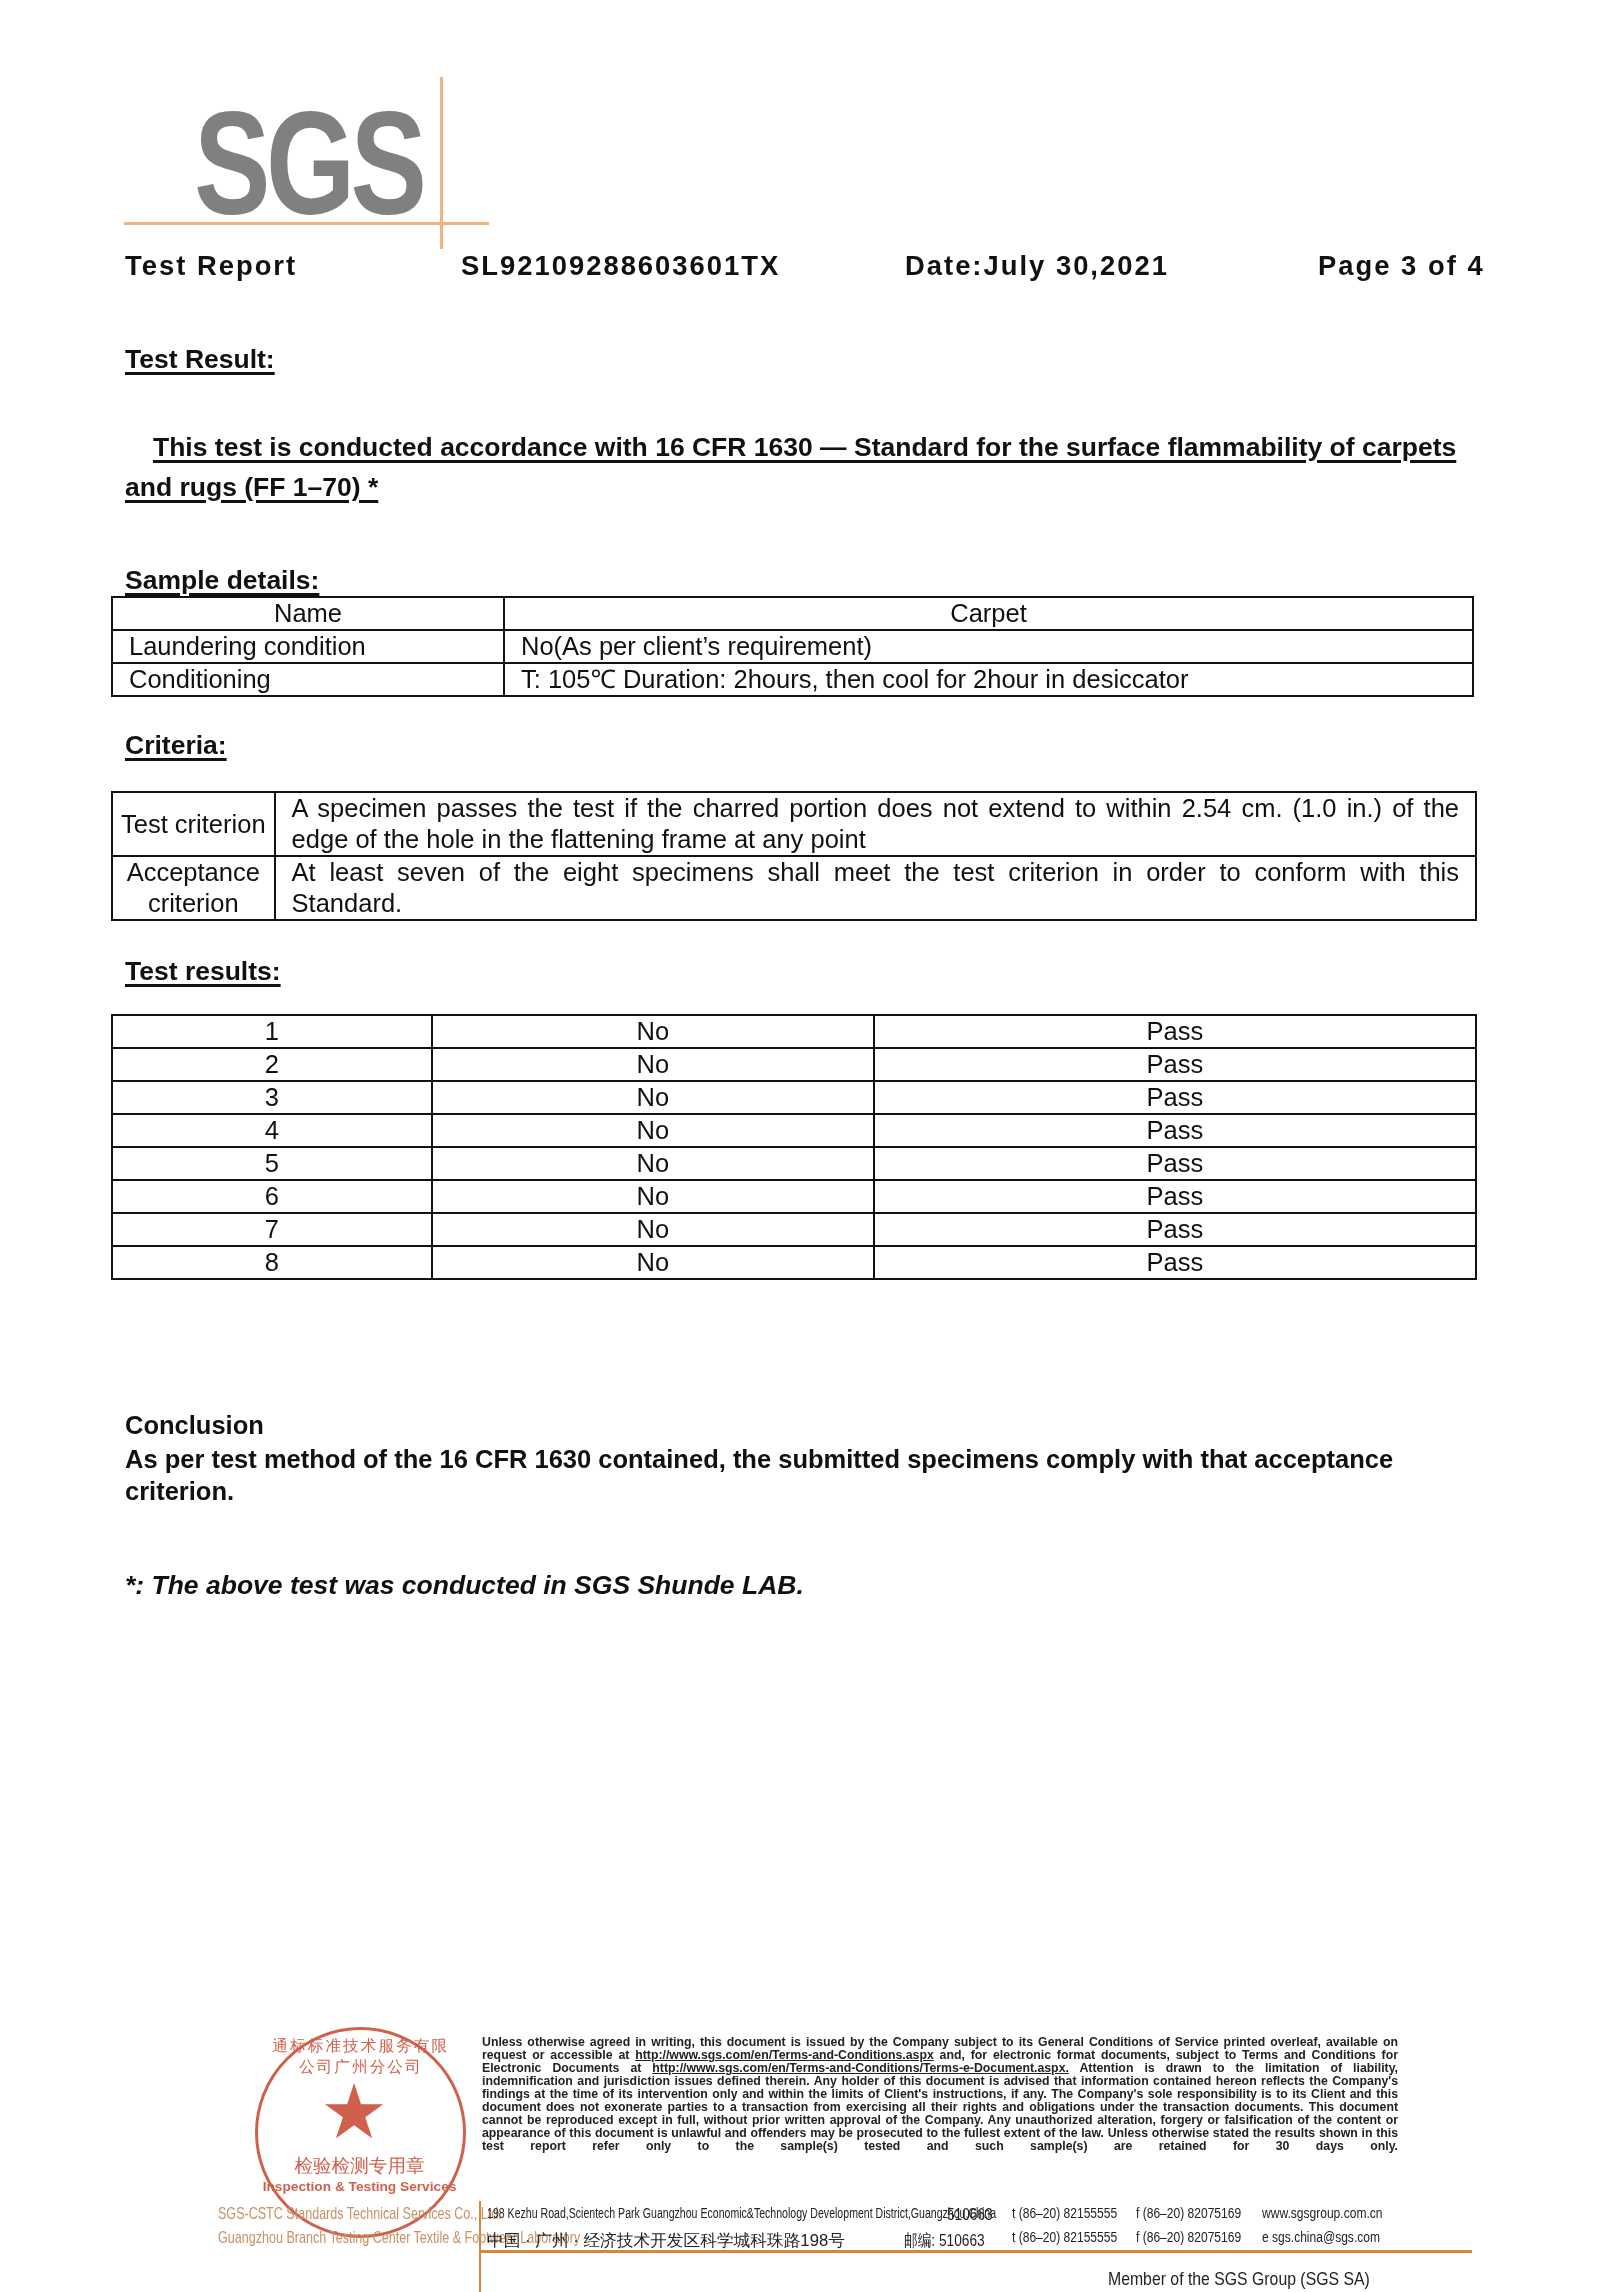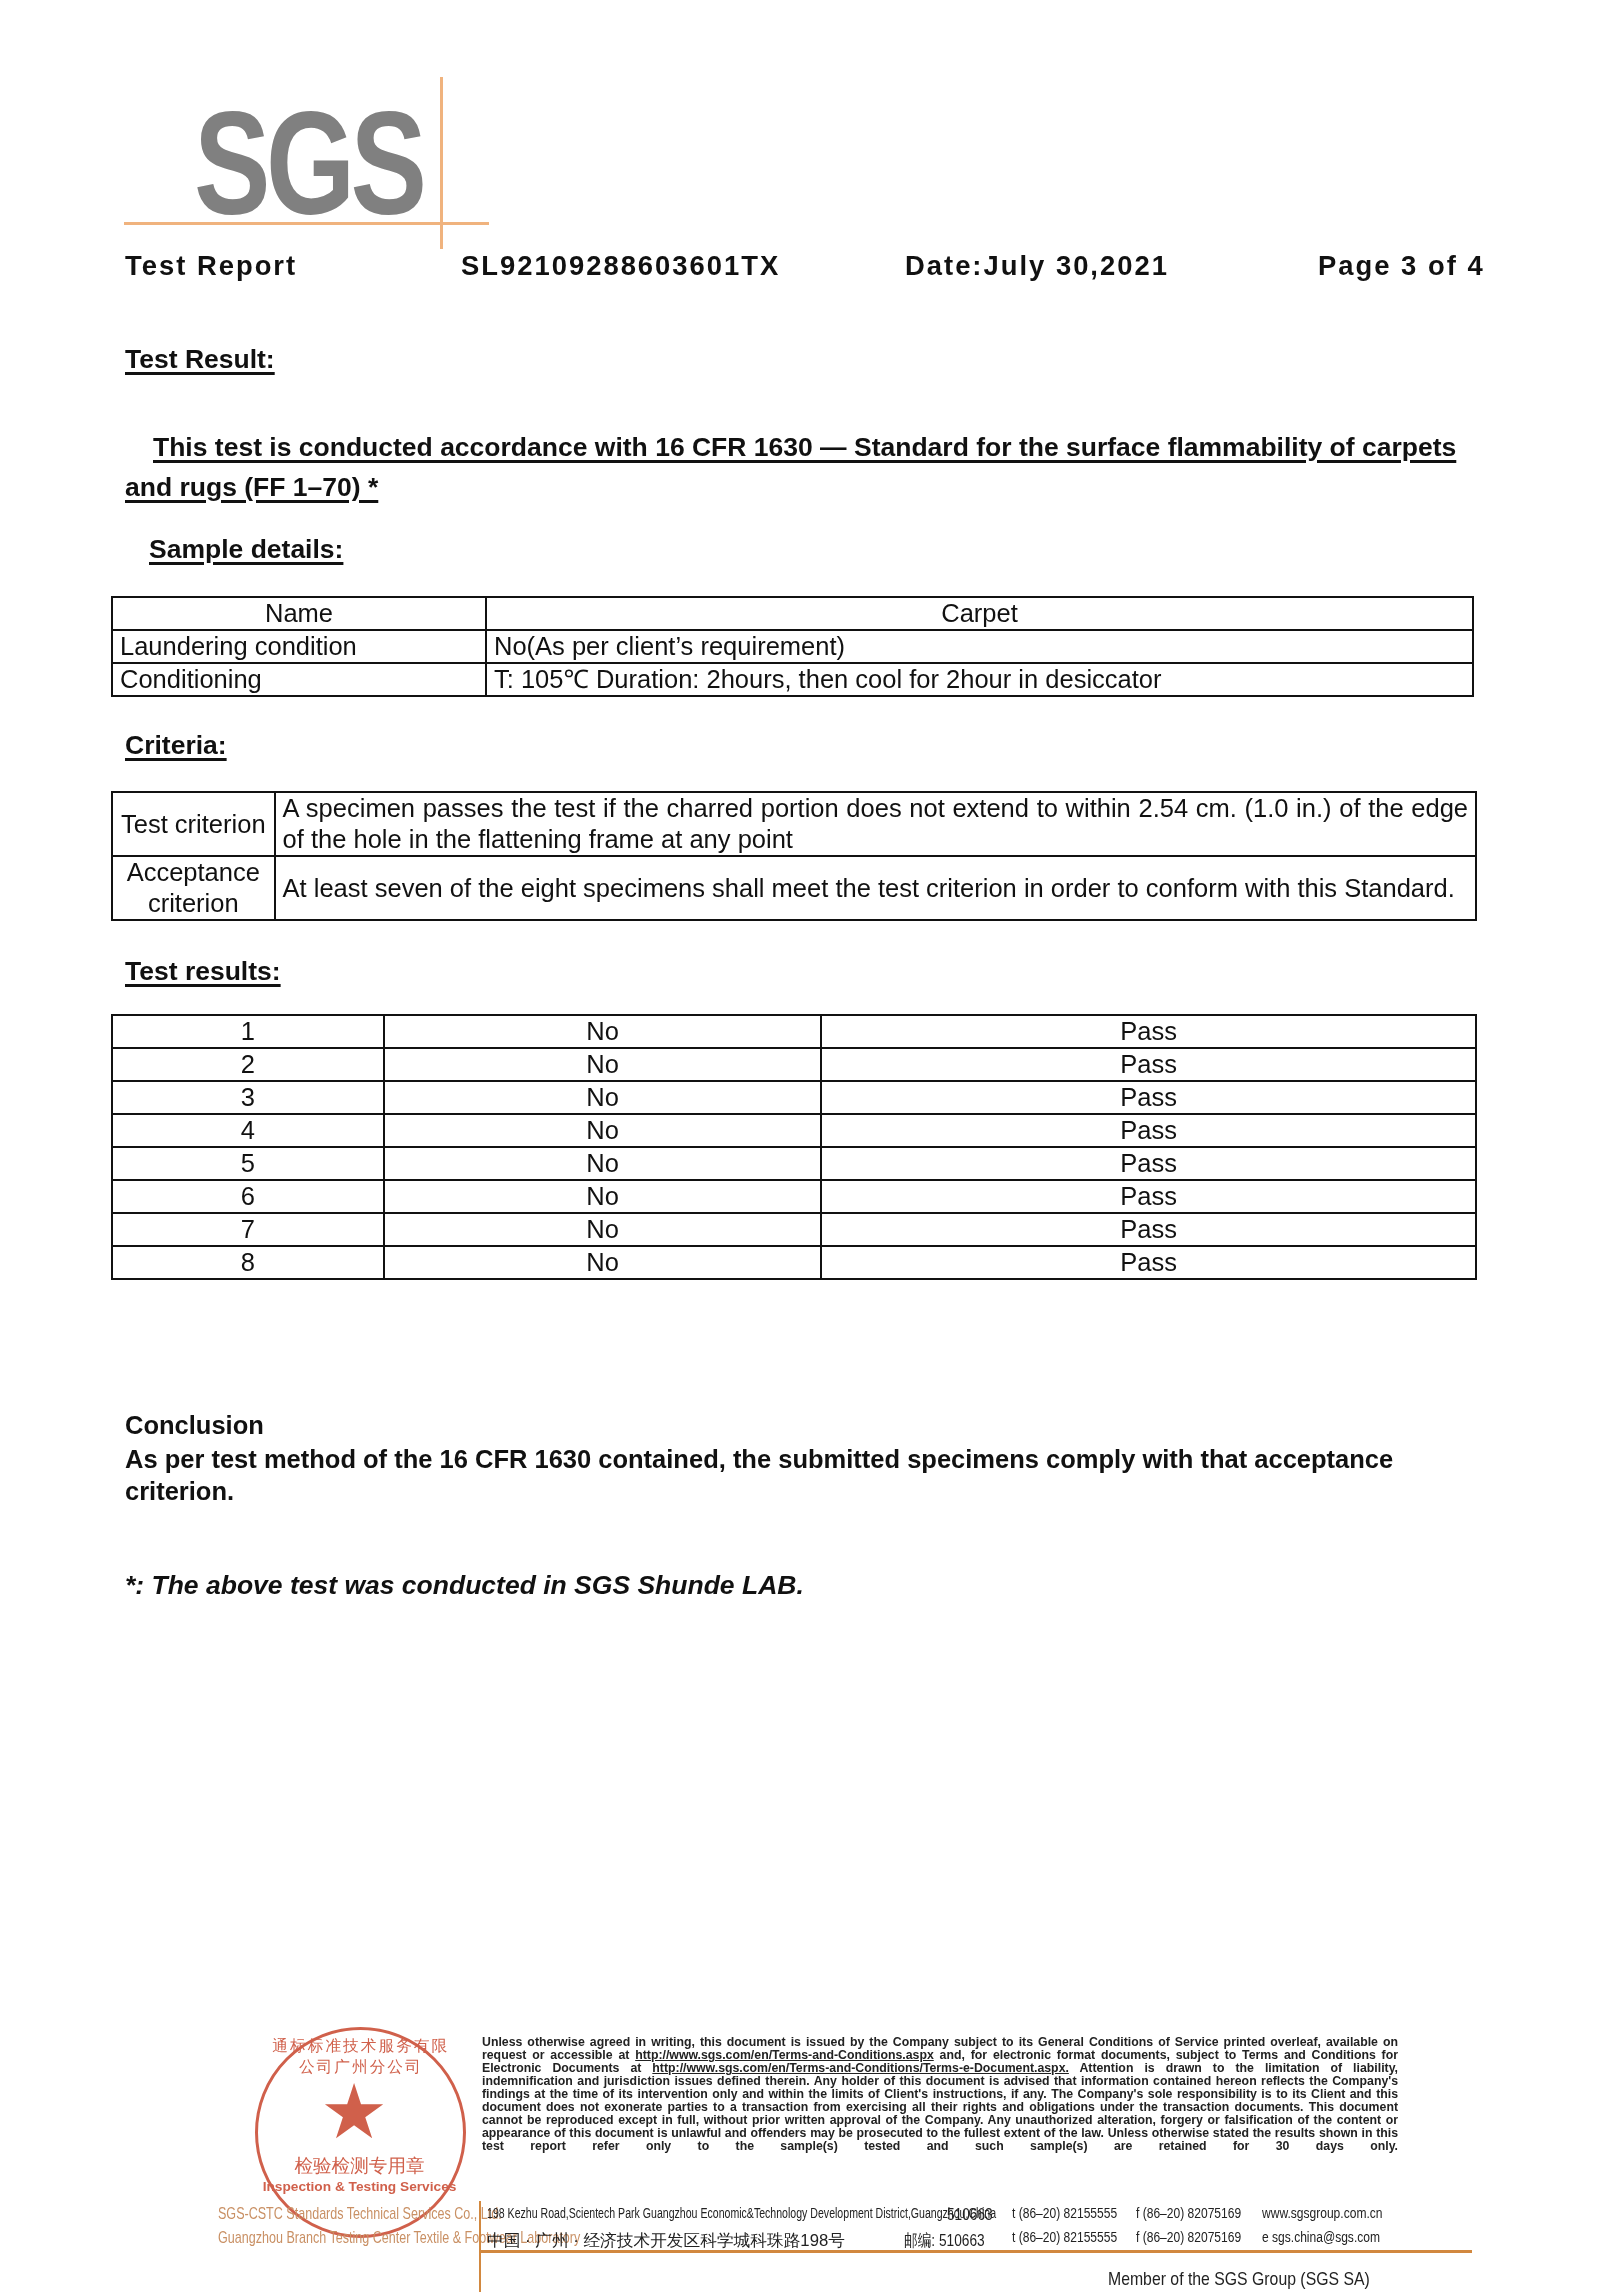--- a/index.html
+++ b/index.html
@@ -18,21 +18,21 @@
     .hdr { top: 250px; font-weight: bold; font-size: 27.4px; letter-spacing: 2px; white-space: nowrap; }
     .hdr-title { left: 125px; }
     .hdr-no { left: 461px; }
     .hdr-date { left: 905px; }
     .hdr-page { left: 1318px; }
 
     .heading { font-weight: bold; font-size: 26.5px; text-decoration: underline; text-decoration-thickness: 2.9px;
                text-underline-offset: 3.9px; white-space: nowrap; }
 
     table.doc { position: absolute; border-collapse: collapse; font-size: 25.5px; }
-    table.doc td { border: 2.9px solid #111; padding: 0 7px; line-height: 31px; vertical-align: middle; }
+    table.doc td { border: 2.9px solid #111; padding: 0 16px; line-height: 31px; vertical-align: middle; }
     .center { text-align: center; }
     .justify { text-align: justify; text-align-last: left; }
 
     .conclusion-title { left: 125px; top: 1411px; font-weight: bold; font-size: 25.5px; }
     .conclusion-body { left: 125px; top: 1443px; width: 1304px; font-size: 25.5px; line-height: 32px; font-weight: bold; }
     .footnote { left: 125px; top: 1570px; font-weight: bold; font-style: italic; font-size: 26.5px; }
 
     
     .stamp { left: 255px; top: 2027px; width: 211px; height: 211px; border: 3.9px solid #c8452c; border-radius: 50%;
              box-sizing: border-box; opacity: 0.85; }
@@ -64,21 +64,21 @@
 <div class="abs hdr hdr-title">Test Report</div>
 <div class="abs hdr hdr-no">SL92109288603601TX</div>
 <div class="abs hdr hdr-date">Date:July 30,2021</div>
 <div class="abs hdr hdr-page">Page 3 of 4</div>
 
 <div class="abs heading" style="left:125px; top:344px;">Test Result:</div>
 
 <div class="abs heading" style="left:125px; top:432px;margin-left:28px;">This test is conducted accordance with 16 CFR 1630 — Standard for the surface flammability of carpets</div>
 <div class="abs heading" style="left:125px; top:472px;">and rugs (FF 1–70) *</div>
 
-<div class="abs heading" style="left:125px; top:534px;margin-left:24px;">Sample details:</div>
+<div class="abs heading" style="left:125px; top:565px;">Sample details:</div>
 <table class="doc" style="left:111px; top:596px; width:1363px;">
   <tbody>
       <tr>
     <td class="center" style="width:358px; height:27.4px;">Name</td>
     <td class="center">Carpet</td>
   </tr>
   <tr>
     <td style="height:27.4px;">Laundering condition</td>
     <td>No(As per client’s requirement)</td>
   </tr>

